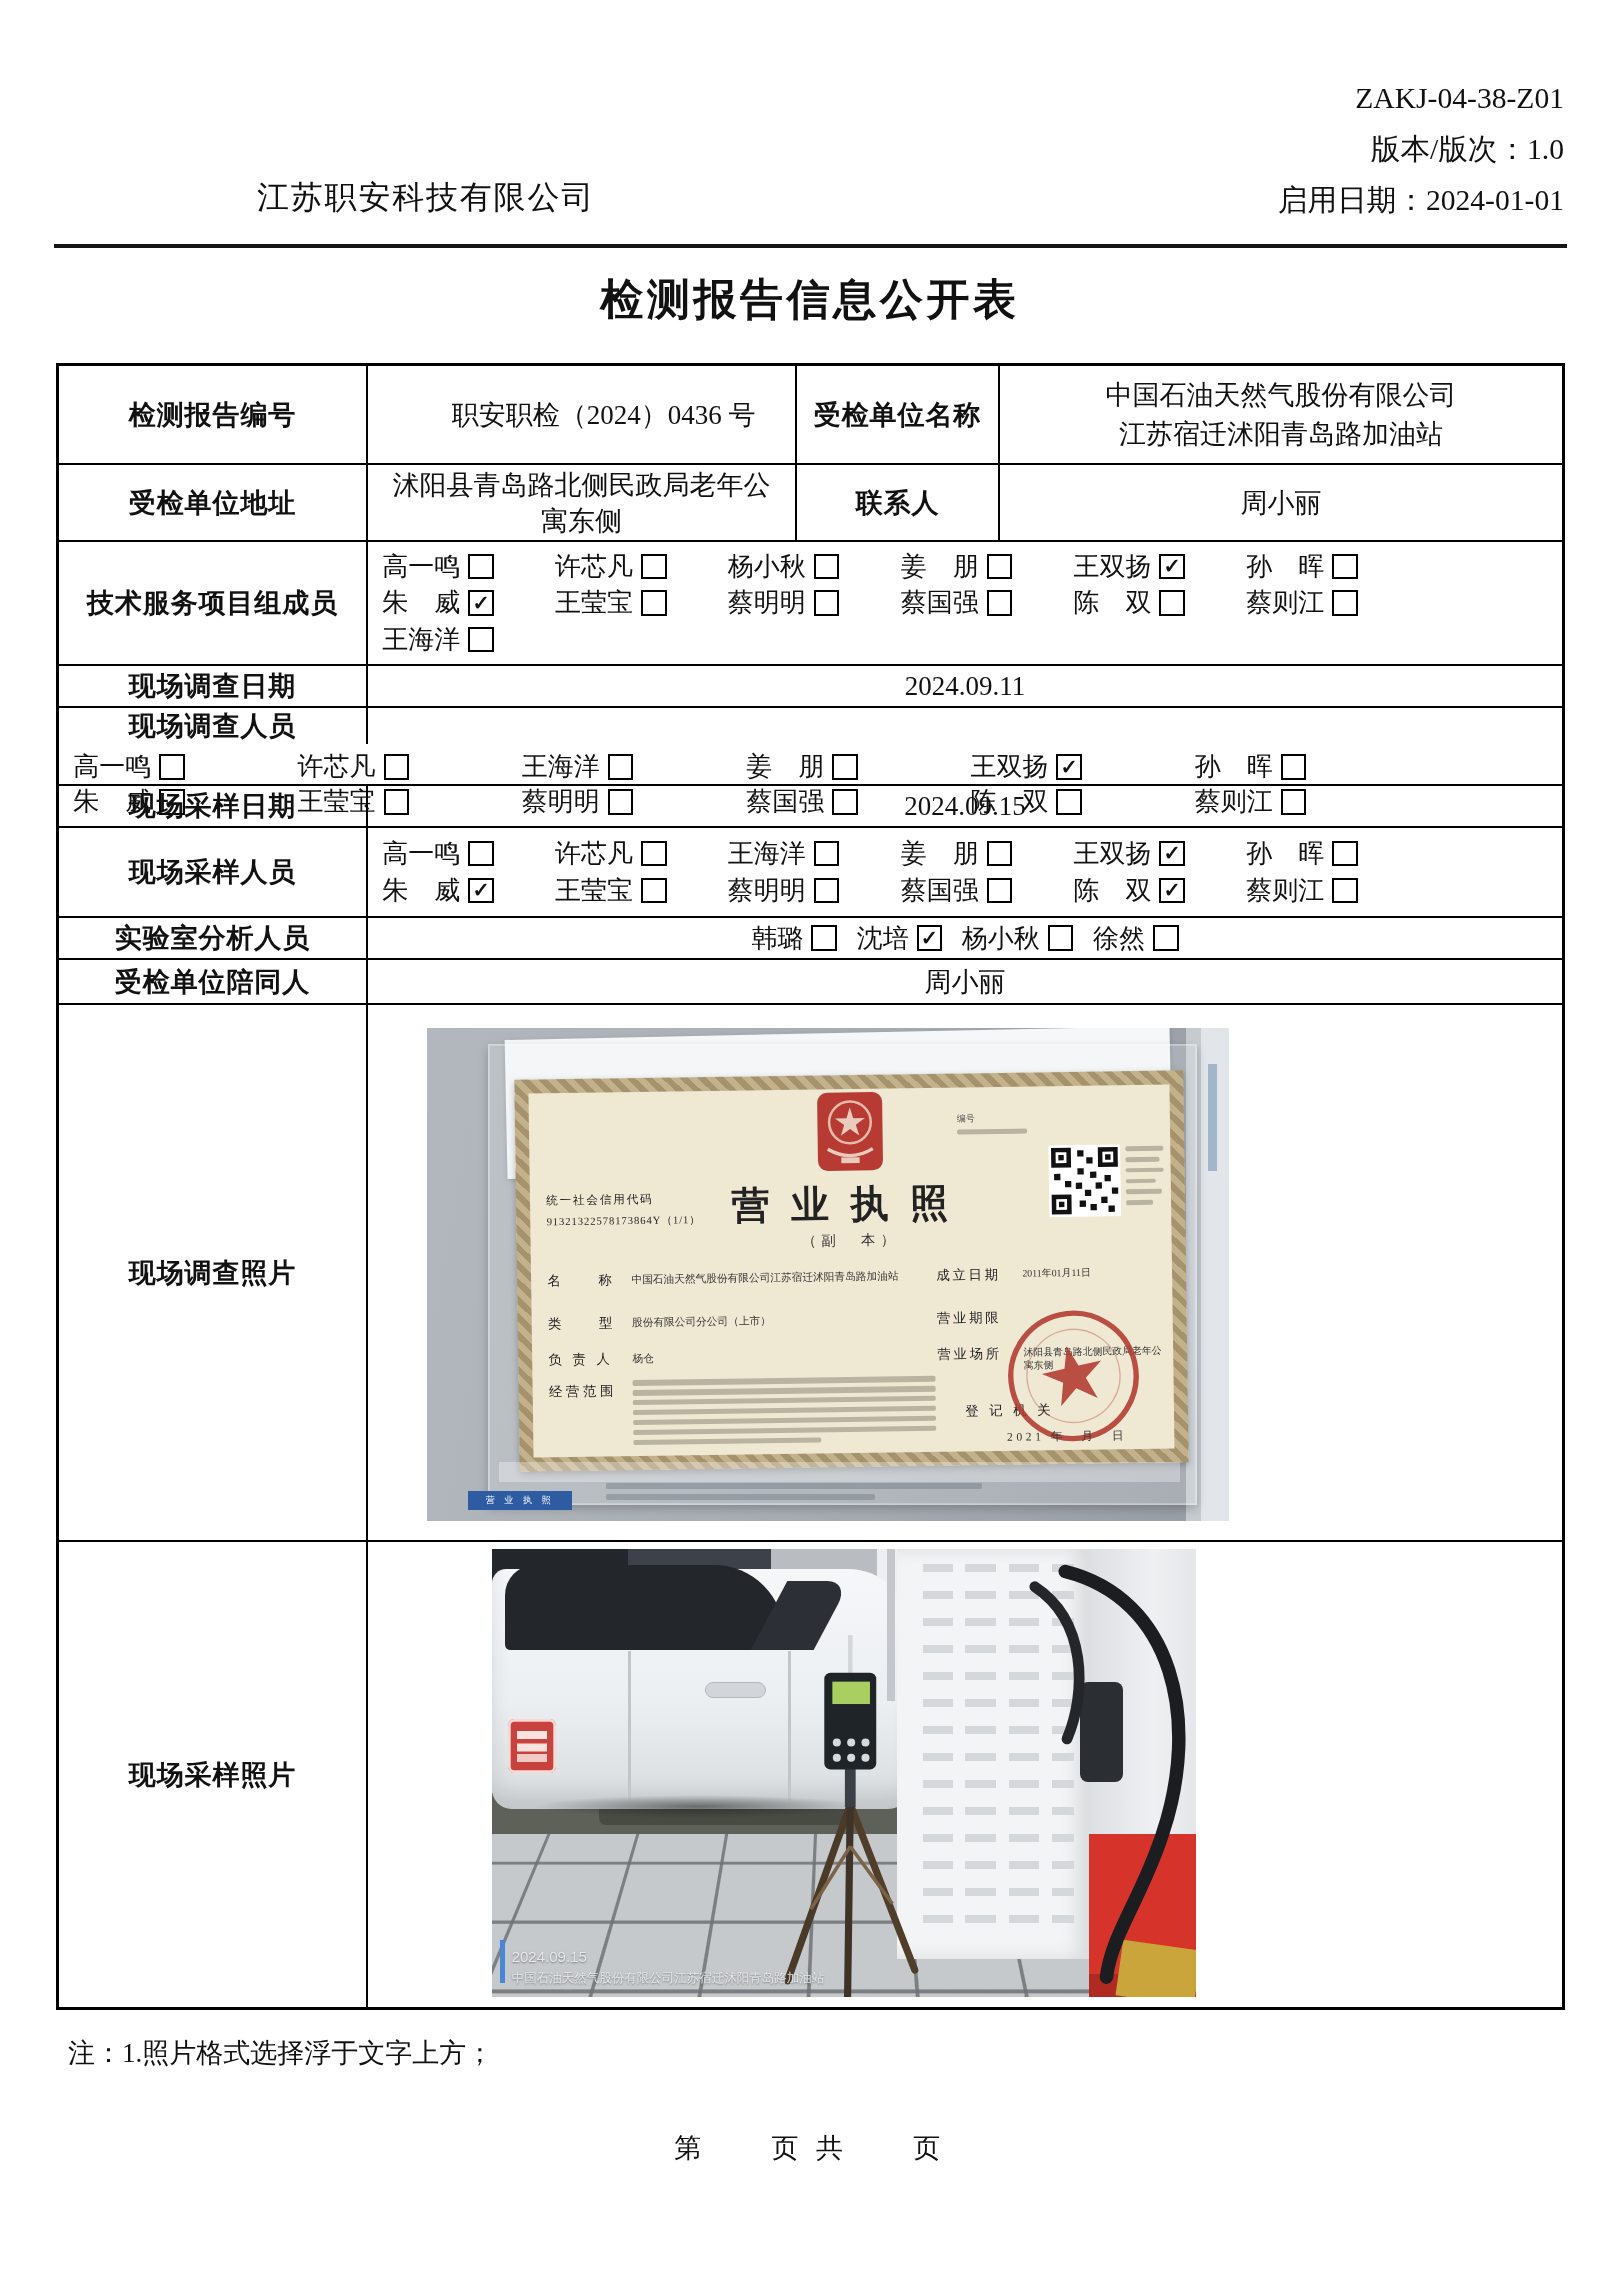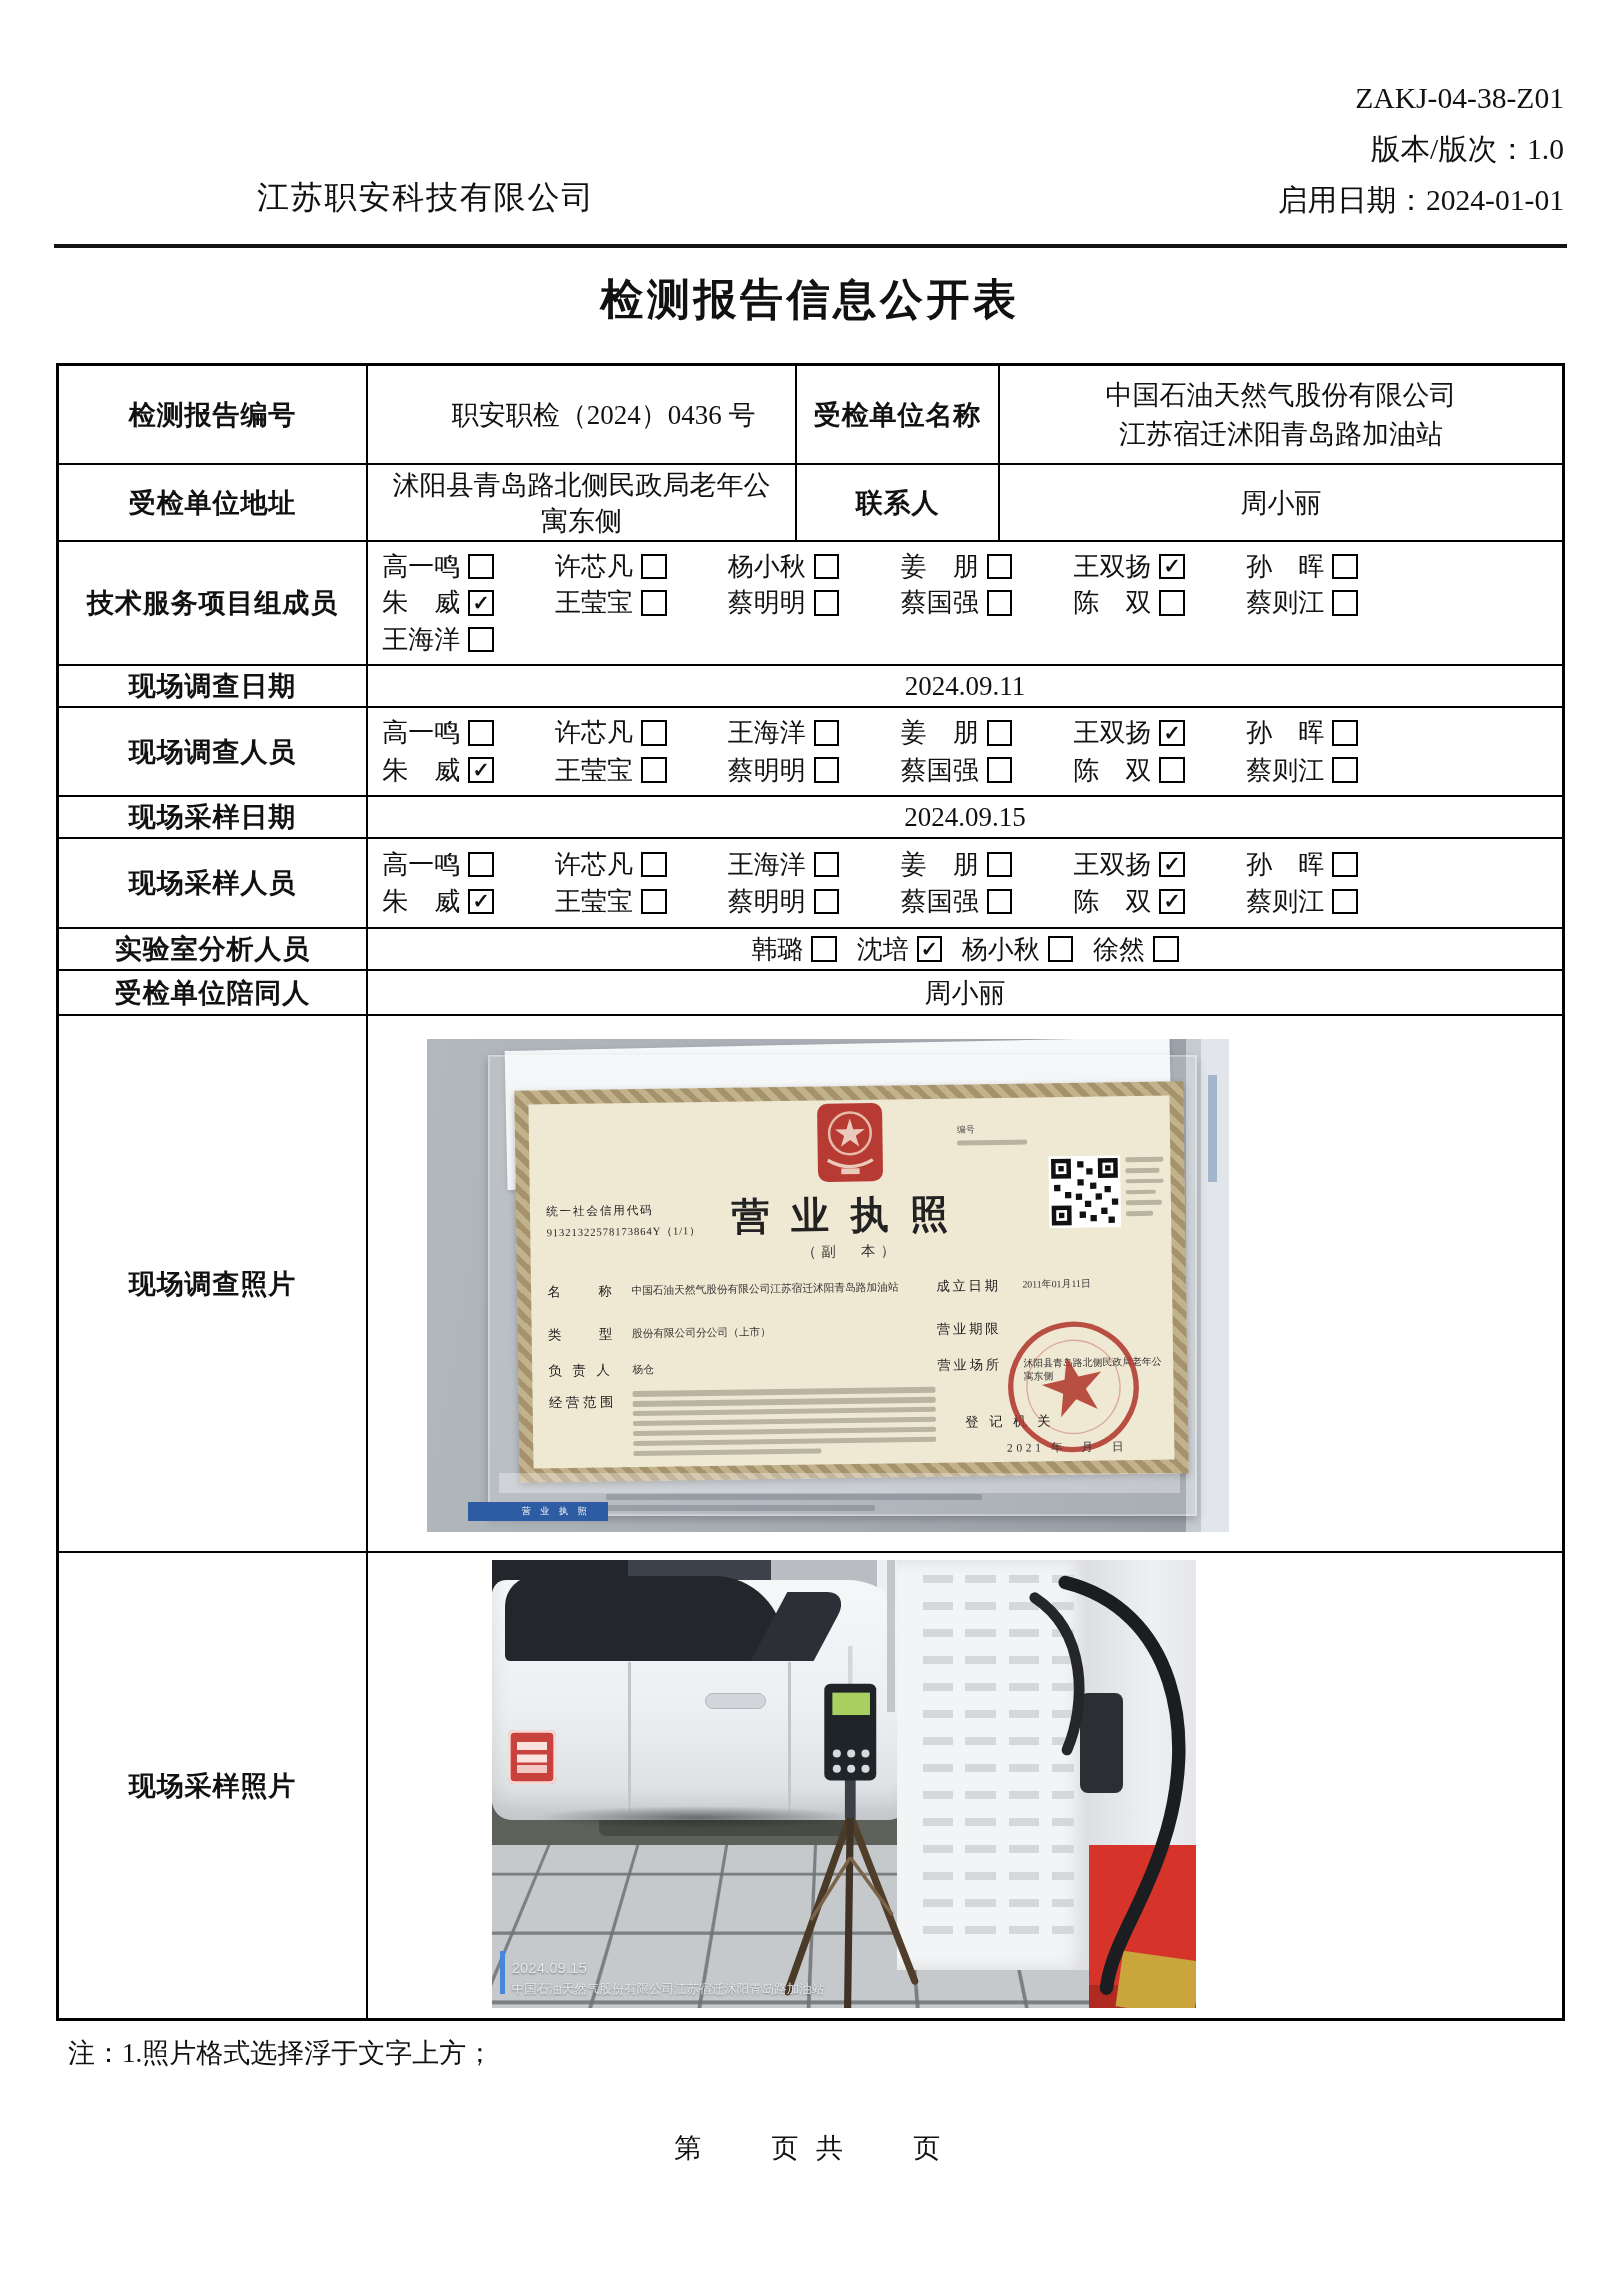--- a/index.html
+++ b/index.html
@@ -77,21 +77,21 @@
   .fld-rl{position:absolute;left:405px;font-size:13.4px;letter-spacing:2.7px;color:#222;}
   .fld-rv{position:absolute;left:491px;font-size:9.9px;color:#333;max-width:143px;line-height:12.5px;}
   .scope-lines{position:absolute;left:100px;top:288px;width:303px;}
   .scope-lines .blurbar{margin-bottom:4.5px;}
   .registrar{position:absolute;left:432px;top:315px;font-size:13.4px;letter-spacing:3.6px;color:#222;}
   .seal{position:absolute;left:473px;top:222px;opacity:.85;transform:rotate(-12deg);}
   .lic-date{position:absolute;right:47px;bottom:5.4px;font-size:11.6px;letter-spacing:3.6px;color:#333;}
   .sleeve-band{position:absolute;left:72px;bottom:39px;width:681px;height:19.7px;background:rgba(255,255,255,.32);}
   .blue-tag{position:absolute;left:41px;bottom:10.7px;width:104px;height:19.7px;background:#2a5ca8;color:#fff;
             font-size:9px;letter-spacing:3.6px;display:flex;align-items:center;justify-content:center;
-            font-family:"Liberation Sans","DejaVu Sans",sans-serif;padding-left:36px;}
+            font-family:"Liberation Sans","DejaVu Sans",sans-serif;}
   .p1-footbars{position:absolute;left:179px;bottom:16px;width:376px;}
   .p1-footbars .blurbar{margin-bottom:5.4px;opacity:.35;background:#5c6670;}
 
   
   .photo2{position:absolute;left:124px;top:7.2px;width:704px;height:448px;overflow:hidden;background:#b9bdc1;}
   .bg-dark{position:absolute;left:0;top:0;width:279px;height:79px;background:#3d424a;}
   .bg-dark2{position:absolute;left:0;top:0;width:136px;height:47px;background:#23272c;}
   .ceiling{position:absolute;left:385px;top:0;width:319px;height:56px;background:#edeff1;}
   .tiles{position:absolute;left:-107px;top:262px;width:922px;height:233px;background-color:#c6c9cc;
          background-image:linear-gradient(rgba(110,114,118,.85) 2.7px,transparent 2.7px),
@@ -232,21 +232,21 @@
             </span>
           </div>
       </div>
     </div>
 
     <div class="tr" style="height:42px;">
       <div class="td c1 lblcell">现场调查日期</div>
       <div class="td cwide valcell">2024.09.11</div>
     </div>
 
-    <div class="tr" style="height:89px;">
+    <div class="tr" style="height:78px;flex-direction:column;">
       <div class="td c1 lblcell">现场调查人员</div>
       <div class="td cwide">
         <div class="members">
             <span class="member">
               <span class="mname">高一鸣</span>
               <span class="cb"></span>
             </span>
             <span class="member">
               <span class="mname">许芯凡</span>
               <span class="cb"></span>

